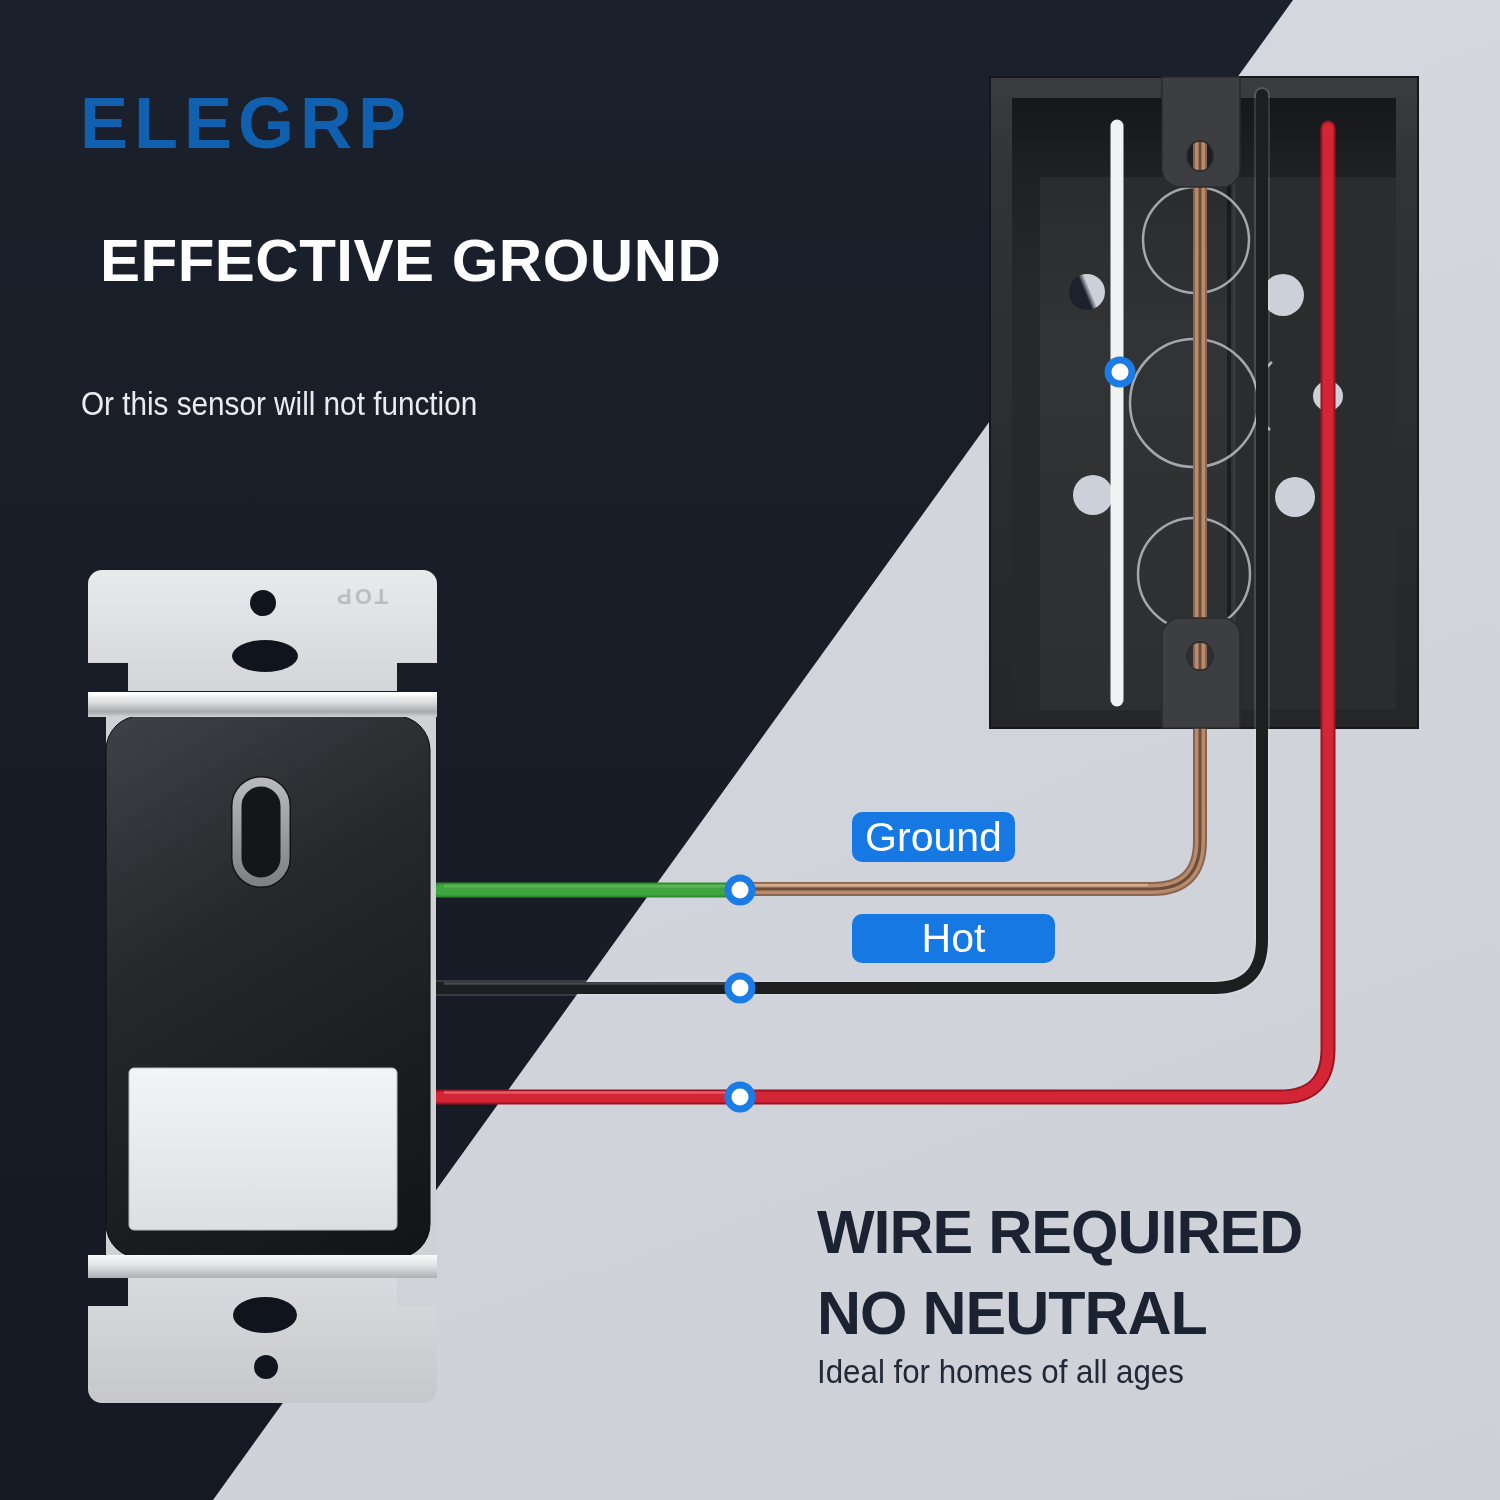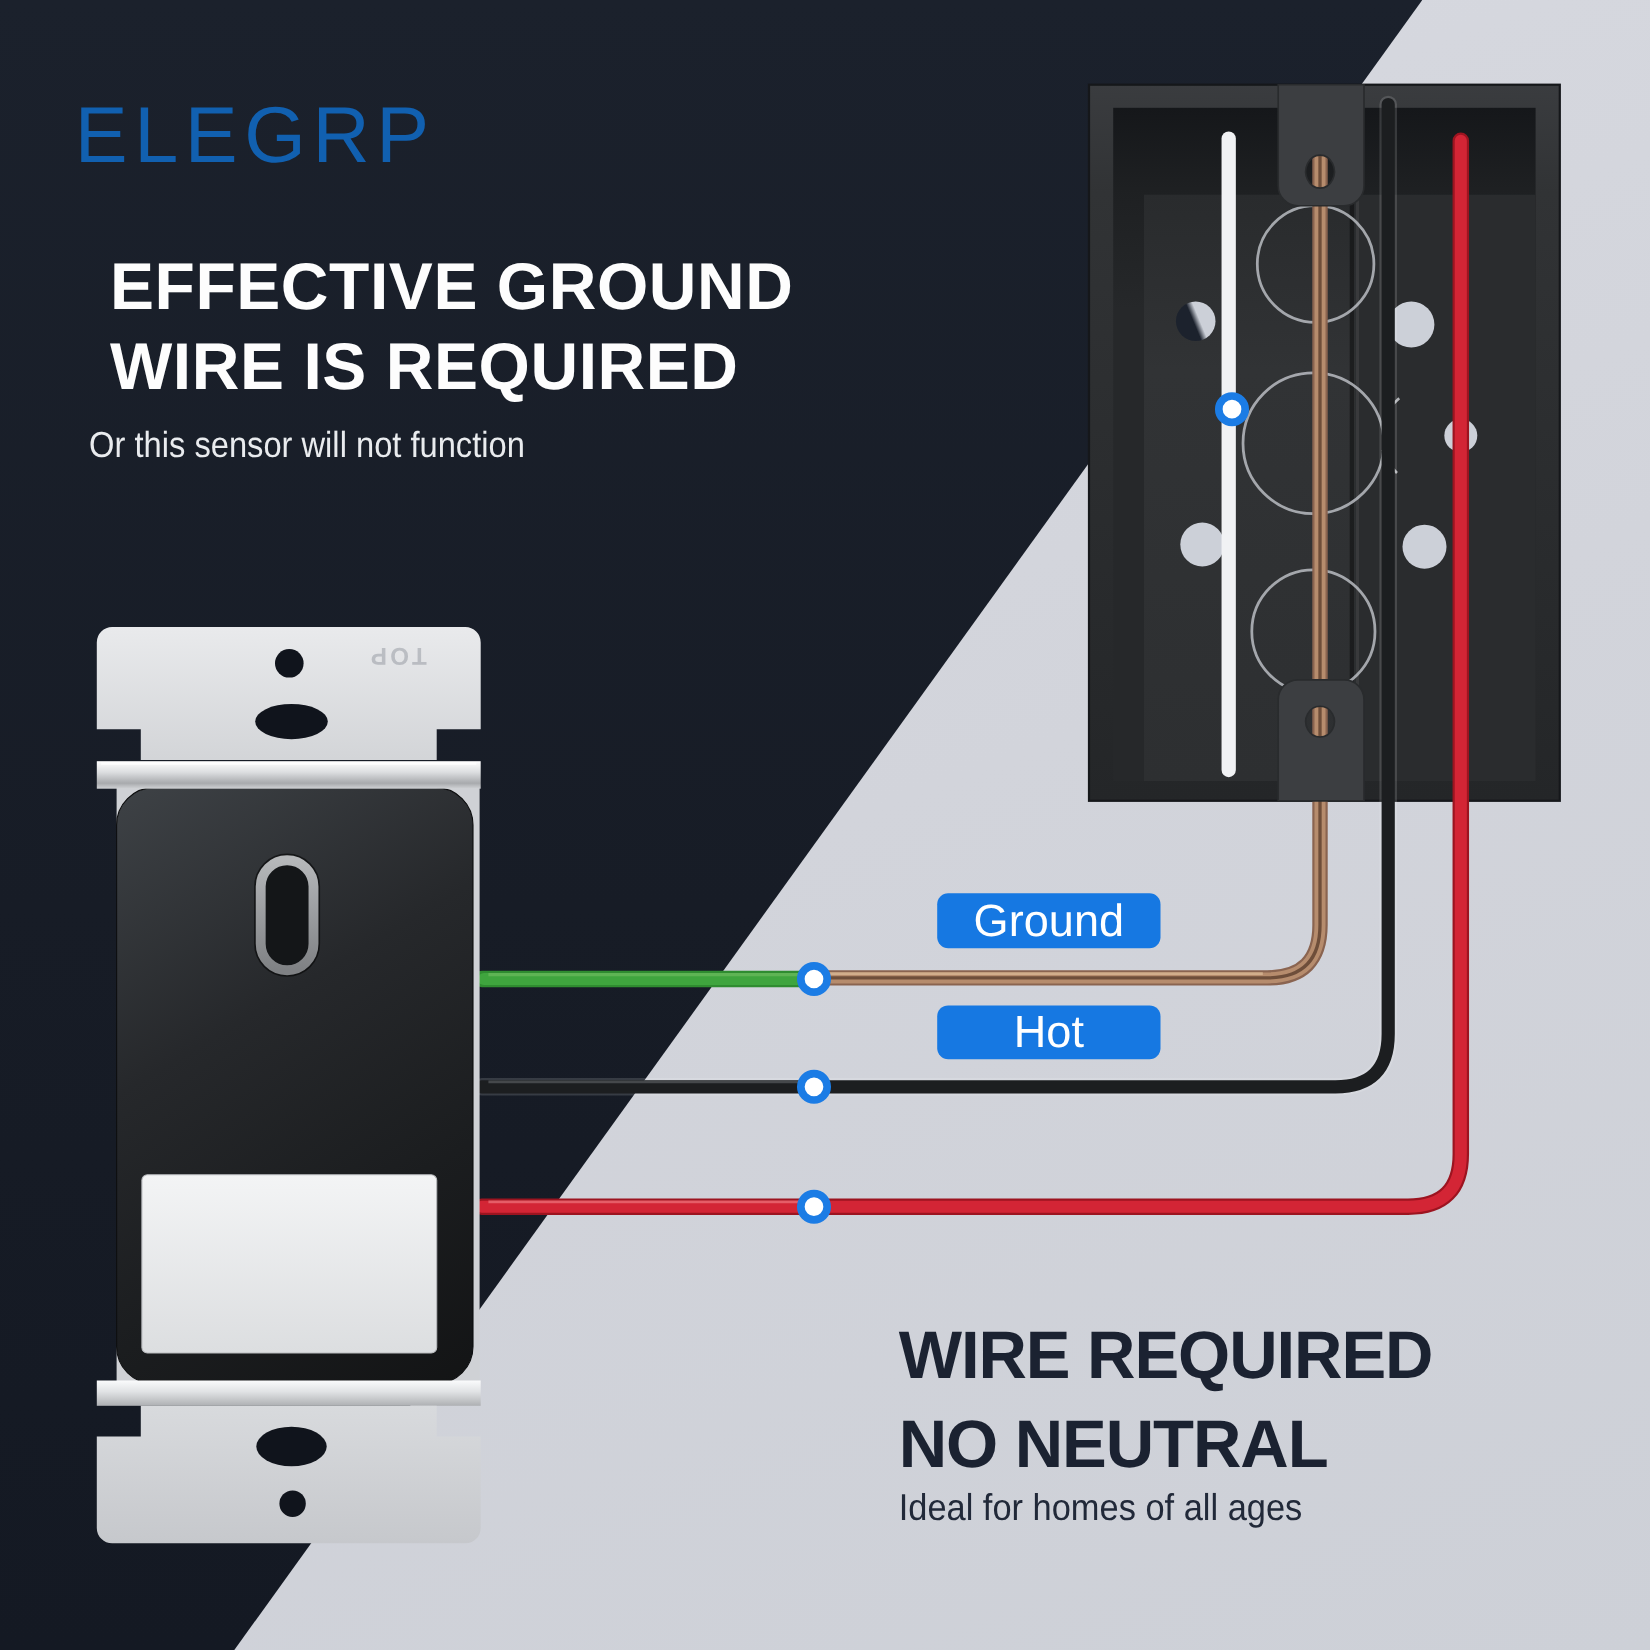--- a/index.html
+++ b/index.html
@@ -8,33 +8,33 @@
     font-family:"Liberation Sans", sans-serif;
     background:linear-gradient(160deg,#d8dae1 0%,#d2d4db 50%,#cdd0d7 100%);
   }
   .bg-dark{
     position:absolute;left:0;top:0;width:100%;height:100%;
     background:linear-gradient(180deg,#1b212c 0%,#171c26 55%,#141923 100%);
     clip-path:polygon(0 0, 86.2% 0, 14.2% 100%, 0 100%);
   }
   .scene{position:absolute;left:0;top:0;width:1500px;height:1500px;}
   .logo{
-    position:absolute;left:68px;top:82px;
-    font-size:72px;font-weight:400;letter-spacing:6px;color:#1160b0;
+    position:absolute;left:80px;top:82px;
+    font-size:72px;font-weight:700;letter-spacing:6px;color:#1160b0;
   }
   .headline{position:absolute;left:81px;top:224px;color:#fdfdfd;
     font-size:60px;font-weight:800;line-height:73px;letter-spacing:.5px;white-space:nowrap;margin-left:19px;}
   .subtitle{position:absolute;left:81px;top:385px;color:#e9ebee;font-size:33px;
     transform:scaleX(.9);transform-origin:left top;white-space:nowrap;}
   .wire-label{
     position:absolute;background:#1678e2;color:#fff;border-radius:10px;
     font-size:41px;display:flex;align-items:center;justify-content:center;
     white-space:nowrap;
   }
-  .lbl-ground{left:852px;top:812px;width:203px;height:50px;}
+  .lbl-ground{left:852px;top:812px;width:163px;height:50px;}
   .lbl-hot{left:852px;top:914px;width:203px;height:49px;}
   .lbl-load{left:851px;top:1025px;width:201px;height:50px;}
   .note{position:absolute;left:817px;top:1192px;color:#1b2231;
     font-size:61px;font-weight:800;line-height:81px;letter-spacing:-1px;white-space:nowrap;}
   .note-sub{position:absolute;left:817px;top:1352px;color:#212939;font-size:34px;
     transform:scaleX(.92);transform-origin:left top;white-space:nowrap;}
 </style>
 </head>
 <body>
 
@@ -193,21 +193,20 @@
       </g>
 
       <text x="361" y="603" transform="rotate(180 361,596)" text-anchor="middle" font-family="Liberation Sans, sans-serif" font-size="22" font-weight="bold" letter-spacing="3" fill="rgba(110,115,125,0.35)">TOP</text>
     </g>
   </svg>
 
   <div class="logo">ELEGRP</div>
 
   <div class="headline">
     <div>EFFECTIVE GROUND</div>
-    <div>WIRE IS REQUIRED</div>
   </div>
   <div class="subtitle">Or this sensor will not function</div>
 
   <div class="wire-label lbl-ground">Ground</div>
   <div class="wire-label lbl-hot">Hot</div>
 
   <div class="note">
     <div>WIRE REQUIRED</div>
     <div>NO NEUTRAL</div>
   </div>

